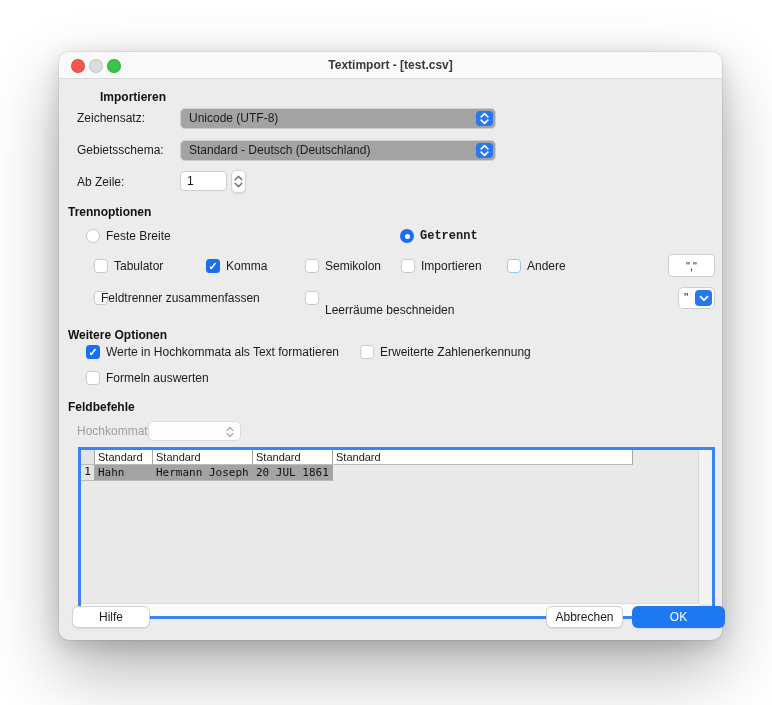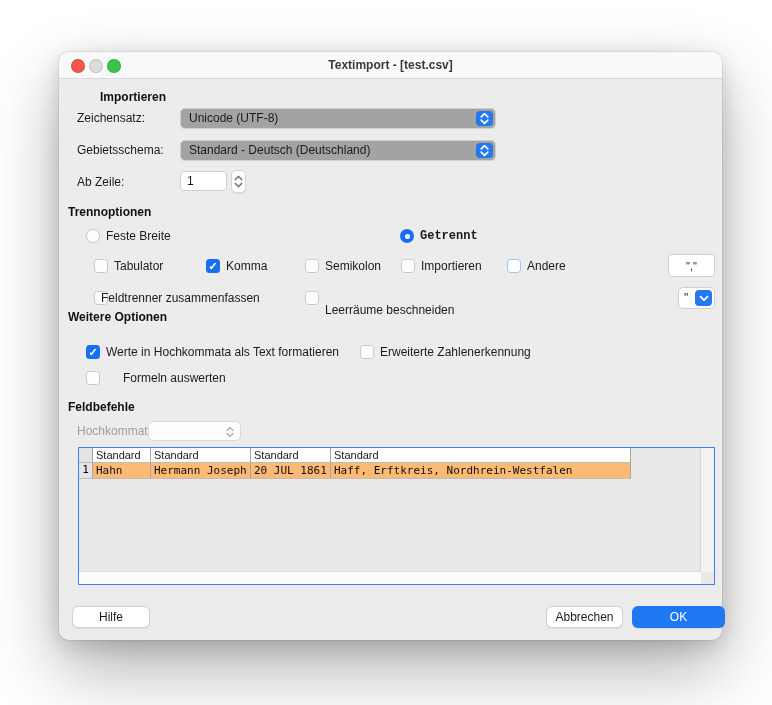--- a/index.html
+++ b/index.html
@@ -96,31 +96,31 @@
     position:absolute;left:5px;top:0;bottom:0;display:flex;align-items:center;
     font-size:12px;color:#1b1b1b;
   }
   .combo-btn{
     position:absolute;right:2px;top:2px;bottom:2px;width:17px;border-radius:4px;
     background:#2479f2;display:flex;align-items:center;justify-content:center;
   }
 
   
   .grid{
-    position:absolute;left:19px;top:395px;width:637px;height:138px;
-    background:#e9e9e9;border:1px solid #3b82f6;box-sizing:border-box;
+    position:absolute;left:19px;top:395px;width:637px;height:172px;
+    background:#e9e9e9;border:3px solid #3b82f6;box-sizing:border-box;
   }
   .gcell{
     position:absolute;box-sizing:border-box;overflow:hidden;white-space:nowrap;
     border-right:1px solid #a6a6a6;border-bottom:1px solid #bcbcbc;
   }
   .ghead{background:#fff;font-size:11px;color:#1b1b1b;padding:1px 0 0 3px;}
   .gnum{background:#e4e4e4;text-align:center;font-size:11px;
         font-family:"DejaVu Sans Mono", monospace;}
-  .gdata{background:#fdba74;font-size:11px;font-family:"DejaVu Sans Mono", monospace;
+  .gdata{background:#a3a3a3;font-size:11px;font-family:"DejaVu Sans Mono", monospace;
          color:#111;padding:1px 0 0 3px;letter-spacing:0;}
   .vscroll{
     position:absolute;top:0;right:0;bottom:12px;width:13px;
     background:#f3f3f3;border-left:1px solid #d8d8d8;
   }
   .hscroll{
     position:absolute;left:0;right:13px;bottom:0;height:12px;
     background:#fbfbfb;border-top:1px solid #dcdcdc;
   }
 
@@ -209,29 +209,29 @@
   <div class="abs lbl" style="left:266px;top:239px;margin-top:12px;">Leerräume beschneiden</div>
   <div class="combo" style="left:619px;top:235px;width:37px;height:22px;">
     <span class="cval">"</span>
     <span class="combo-btn">
       <svg width="10" height="7" viewBox="0 0 10 7">
           <path d="M1.5 1.6 L5 5.2 L8.5 1.6" stroke="#fff" stroke-width="1.8" fill="none" stroke-linecap="round" stroke-linejoin="round"></path>
         </svg>
     </span>
   </div>
 
-  <div class="abs h" style="left:9px;top:258px;">Weitere Optionen</div>
+  <div class="abs h" style="left:9px;top:276px;">Weitere Optionen</div>
 
   <span class="check on" style="left:27px;top:293px;"></span>
   <div class="abs lbl" style="left:47px;top:293px;">Werte in Hochkommata als Text formatieren</div>
   <span class="check" style="left:301px;top:293px;"></span>
   <div class="abs lbl" style="left:321px;top:293px;">Erweiterte Zahlenerkennung</div>
 
   <span class="check" style="left:27px;top:319px;"></span>
-  <div class="abs lbl" style="left:64px;top:319px;">Formeln auswerten</div>
+  <div class="abs lbl" style="left:47px;top:319px;">Formeln auswerten</div>
 
   <div class="abs h" style="left:9px;top:348px;">Feldbefehle</div>
 
   <div class="abs lbl dis" style="left:18px;top:372px;">Hochkommata:</div>
   <div class="popup dis" style="left:89px;top:369px;width:93px;height:20px;">
     <span class="val"></span>
     <span class="pop-btn gray">
       <svg width="10" height="12" viewBox="0 0 11 13">
           <path d="M2.2 4.8 L5.5 1.6 L8.8 4.8" stroke="#b4b4b4" stroke-width="1.6" fill="none" stroke-linecap="round" stroke-linejoin="round"></path>
           <path d="M2.2 8.2 L5.5 11.4 L8.8 8.2" stroke="#b4b4b4" stroke-width="1.6" fill="none" stroke-linecap="round" stroke-linejoin="round"></path>
@@ -244,21 +244,20 @@
     <div class="gcell gnum" style="left:0;top:0;width:14px;height:15px;"></div>
     <div class="gcell ghead" style="left:14px;top:0;width:58px;height:15px;">Standard</div>
     <div class="gcell ghead" style="left:72px;top:0;width:100px;height:15px;">Standard</div>
     <div class="gcell ghead" style="left:172px;top:0;width:80px;height:15px;">Standard</div>
     <div class="gcell ghead" style="left:252px;top:0;width:300px;height:15px;">Standard</div>
 
     <div class="gcell gnum" style="left:0;top:15px;width:14px;height:16px;">1</div>
     <div class="gcell gdata" style="left:14px;top:15px;width:58px;height:16px;">Hahn</div>
     <div class="gcell gdata" style="left:72px;top:15px;width:100px;height:16px;">Hermann Joseph</div>
     <div class="gcell gdata" style="left:172px;top:15px;width:80px;height:16px;">20 JUL 1861</div>
-    <div class="gcell gdata" style="left:252px;top:15px;width:300px;height:16px;">Haff, Erftkreis, Nordhrein-Westfalen</div>
 
     <div class="vscroll"></div>
     <div class="hscroll"></div>
   </div>
 
   <div class="btn" style="left:13px;top:554px;width:78px;">Hilfe</div>
   <div class="btn" style="left:487px;top:554px;width:77px;">Abbrechen</div>
   <div class="btn primary" style="left:573px;top:554px;width:93px;">OK</div>
 
 </div>

